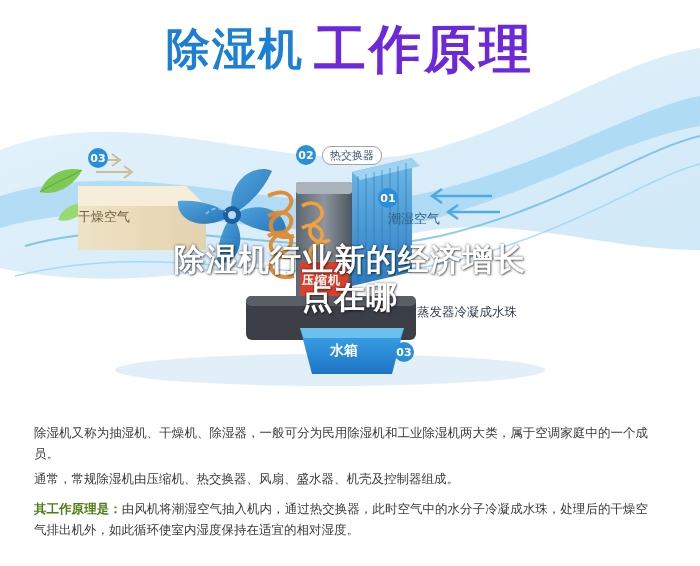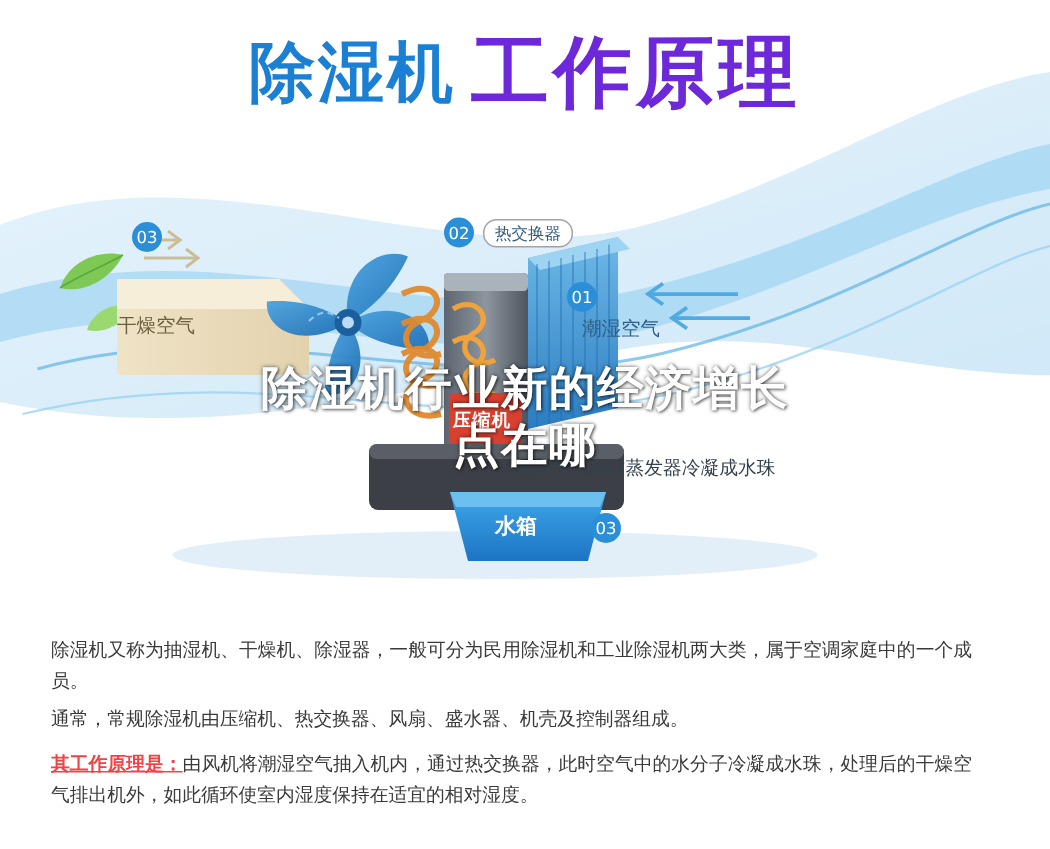--- a/index.html
+++ b/index.html
@@ -36,21 +36,21 @@
   }
   .title-b{
     font-family:"DejaVu Sans","Liberation Sans",sans-serif;
     font-weight:bold;font-size:52px;color:#6d28d9;letter-spacing:3px;
     line-height:70px;
   }
 
   
   .badge{
     position:absolute;width:20px;height:20px;border-radius:50%;
-    background:#2b8fd8;color:#fff;font-size:11px;font-weight:normal;
+    background:#2b8fd8;color:#fff;font-size:11px;font-weight:bold;
     display:flex;align-items:center;justify-content:center;
     font-family:"DejaVu Sans",sans-serif;
   }
   .pill{
     position:absolute;background:#ffffff;border:1px solid #a3a3a3;
     border-radius:9px;padding:1px 7px;font-size:11px;color:#35597a;
     font-family:"DejaVu Sans","Liberation Sans",sans-serif;white-space:nowrap;
   }
   .lbl{
     position:absolute;font-size:13px;color:#2f3d4a;white-space:nowrap;
@@ -82,21 +82,21 @@
     position:absolute;left:0;top:404px;width:700px;height:162px;
     padding:18px 52px 0 34px;box-sizing:border-box;
   }
   .body p{
     margin:0 0 4px 0;
     font-family:"DejaVu Sans","Liberation Sans",sans-serif;
     font-size:12.5px;line-height:21px;color:#3a3a3a;
     text-align:justify;
   }
   .body .gap{margin-top:9px;}
-  .body b{color:#ef4444;text-decoration:underline;}
+  .body b{color:#4d7c0f;}
 </style>
 </head>
 <body>
 
 <div class="page">
 
   <div class="hero">
 
     <svg class="swoosh" viewBox="0 0 700 404">
       <defs>

